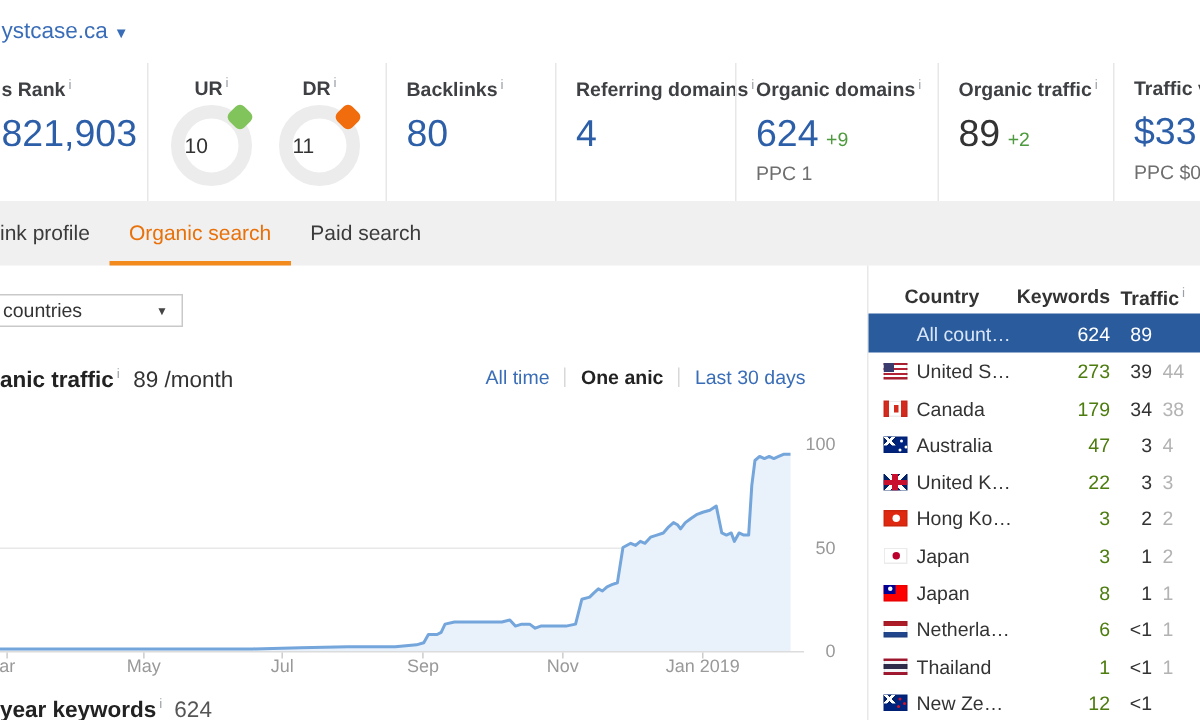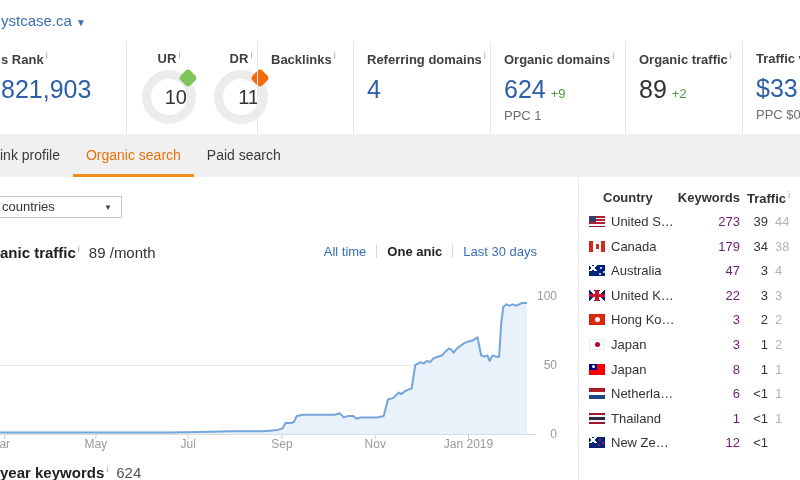--- a/index.html
+++ b/index.html
@@ -8,36 +8,36 @@
 
   
   .domain{position:absolute;left:1px;top:12px;font-size:15px;color:#3a6db8;cursor:pointer;white-space:nowrap;}
   .domain .caret{font-size:10px;margin-left:4px;}
 
   
   .stats-bar{position:absolute;top:42px;left:0;width:800px;height:92px;}
   .card{position:absolute;top:0;height:92px;border-left:1px solid #e7e7e7;padding:9px 0 0 13px;box-sizing:border-box;}
   .card.first{border-left:none;padding-left:1px;}
   .c-rank{left:0;width:98px;}
-  .c-urdr{left:98px;width:159px;display:flex;gap:14px;padding-top:8px;margin-left:28px;}
+  .c-urdr{left:98px;width:159px;display:flex;gap:14px;padding-top:8px;}
   .c-back{left:257px;width:96px;}
-  .c-ref{left:353px;width:137px;}
+  .c-ref{left:370px;width:137px;}
   .c-kw{left:490px;width:135px;}
   .c-tr{left:625px;width:117px;}
   .c-val{left:742px;width:70px;}
   .card-label{font-size:13px;font-weight:bold;color:#3f4043;white-space:nowrap;}
   .info{font-size:9px;color:#9aa0a6;margin-left:2px;font-weight:normal;vertical-align:super;font-style:normal;}
   .card-value{margin-top:8px;font-size:25px;color:#2d5fa9;white-space:nowrap;}
   .card-value.dark{color:#333;}
   .delta{font-size:13px;color:#4e9a3e;margin-left:5px;font-weight:normal;}
   .ppc{margin-top:4px;font-size:13px;color:#6e6e6e;}
   .gauge-group{width:58px;text-align:center;}
   .gauge-label{font-size:13px;font-weight:bold;color:#3f4043;}
   .gauge{position:relative;width:54px;height:54px;margin:4px auto 0;border:9px solid #ececec;border-radius:50%;
-         box-sizing:border-box;display:flex;align-items:center;justify-content:flex-end;font-size:20px;color:#333;}
+         box-sizing:border-box;display:flex;align-items:center;justify-content:flex-start;font-size:14px;color:#333;}
   .badge{position:absolute;top:-8px;right:-8px;width:14px;height:14px;border-radius:4px;transform:rotate(45deg);}
   .badge.green{background:#82c45c;}
   .badge.orange{background:#f06c0c;}
 
   
   .tab-bar{position:absolute;top:134px;left:0;width:800px;height:43px;background:#f0f0f1;display:flex;}
   .tab{display:flex;align-items:center;padding:2px 13px 0 13px;font-size:14px;color:#3b3b3b;
        border-bottom:3px solid transparent;box-sizing:border-box;cursor:pointer;}
   .tab.first{padding-left:0;}
   .tab.active{color:#e8710a;border-bottom-color:#f28a1e;}
@@ -69,21 +69,21 @@
   .cp-header{position:absolute;top:13px;left:0;width:100%;height:16px;font-size:13px;font-weight:bold;color:#333;}
   .cph-country{position:absolute;left:24px;}
   .cph-keywords{position:absolute;right:60px;}
   .cph-traffic{position:absolute;left:168px;}
   .cp-rows{position:absolute;top:32px;left:0;width:100%;}
   .crow{position:relative;height:24.6px;font-size:13px;cursor:pointer;}
   .crow.selected{height:26px;background:#2a5b9c;}
   .crow .flag{position:absolute;left:10px;top:7px;width:16px;height:11px;overflow:hidden;box-shadow:inset 0 0 0 1px rgba(0,0,0,.08);}
   .crow .cname{position:absolute;left:32px;top:5px;color:#333;white-space:nowrap;}
   .crow.selected .cname{color:#d9e6f8;top:6px;}
-  .crow .ckw{position:absolute;right:60px;top:5px;color:#701a75;}
+  .crow .ckw{position:absolute;right:60px;top:5px;color:#4d7c0f;}
   .crow .ctf{position:absolute;right:32px;top:5px;color:#333;}
   .crow .cpct{position:absolute;left:196px;top:5px;color:#b3b3b3;}
   .crow.selected .ckw,.crow.selected .ctf{color:#fff;top:6px;}
 
   
   .flag{position:absolute;}
   .flag::before,.flag::after{content:"";position:absolute;}
   .f-us{background:repeating-linear-gradient(180deg,#b22234 0 1.6px,#fff 1.6px 3.2px);}
   .f-us::before{left:0;top:0;width:7px;height:6px;background:#3c3b6e;}
   .f-ca{background:linear-gradient(90deg,#d52b1e 0 4px,#fff 4px 12px,#d52b1e 12px);}
@@ -132,20 +132,21 @@
       <div class="gauge-group">
         <div class="gauge-label"><span>DR</span><sup class="info">i</sup></div>
         <div class="gauge">
           <span class="badge orange"></span>
           <span>11</span>
         </div>
       </div>
     </div>
     <div class="card c-back">
       <div class="card-label"><span>Backlinks</span><sup class="info">i</sup></div>
+      <div class="card-value">80</div>
     </div>
     <div class="card c-ref">
       <div class="card-label"><span>Referring domains</span><sup class="info">i</sup></div>
       <div class="card-value">4</div>
     </div>
     <div class="card c-kw">
       <div class="card-label"><span>Organic domains</span><sup class="info">i</sup></div>
       <div class="card-value"><span>624</span><span class="delta">+9</span></div>
       <div class="ppc">PPC 1</div>
     </div>
@@ -210,20 +211,25 @@
     <span class="bt-label">year keywords</span><sup class="info">i</sup><span class="bt-value">624</span>
   </div>
 
   <div class="country-panel">
     <div class="cp-header">
       <span class="cph-country">Country</span>
       <span class="cph-keywords">Keywords</span>
       <span class="cph-traffic"><span>Traffic</span><sup class="info">i</sup></span>
     </div>
     <div class="cp-rows" id="country-rows">
+        <div class="crow selected">
+          <span class="cname">All count…</span>
+          <span class="ckw">624</span>
+          <span class="ctf">89</span>
+        </div>
         <div class="crow">
           <span class="flag f-us"></span>
           <span class="cname">United S…</span>
           <span class="ckw">273</span>
           <span class="ctf">39</span>
           <span class="cpct">44</span>
         </div>
         <div class="crow">
           <span class="flag f-ca"></span>
           <span class="cname">Canada</span>

